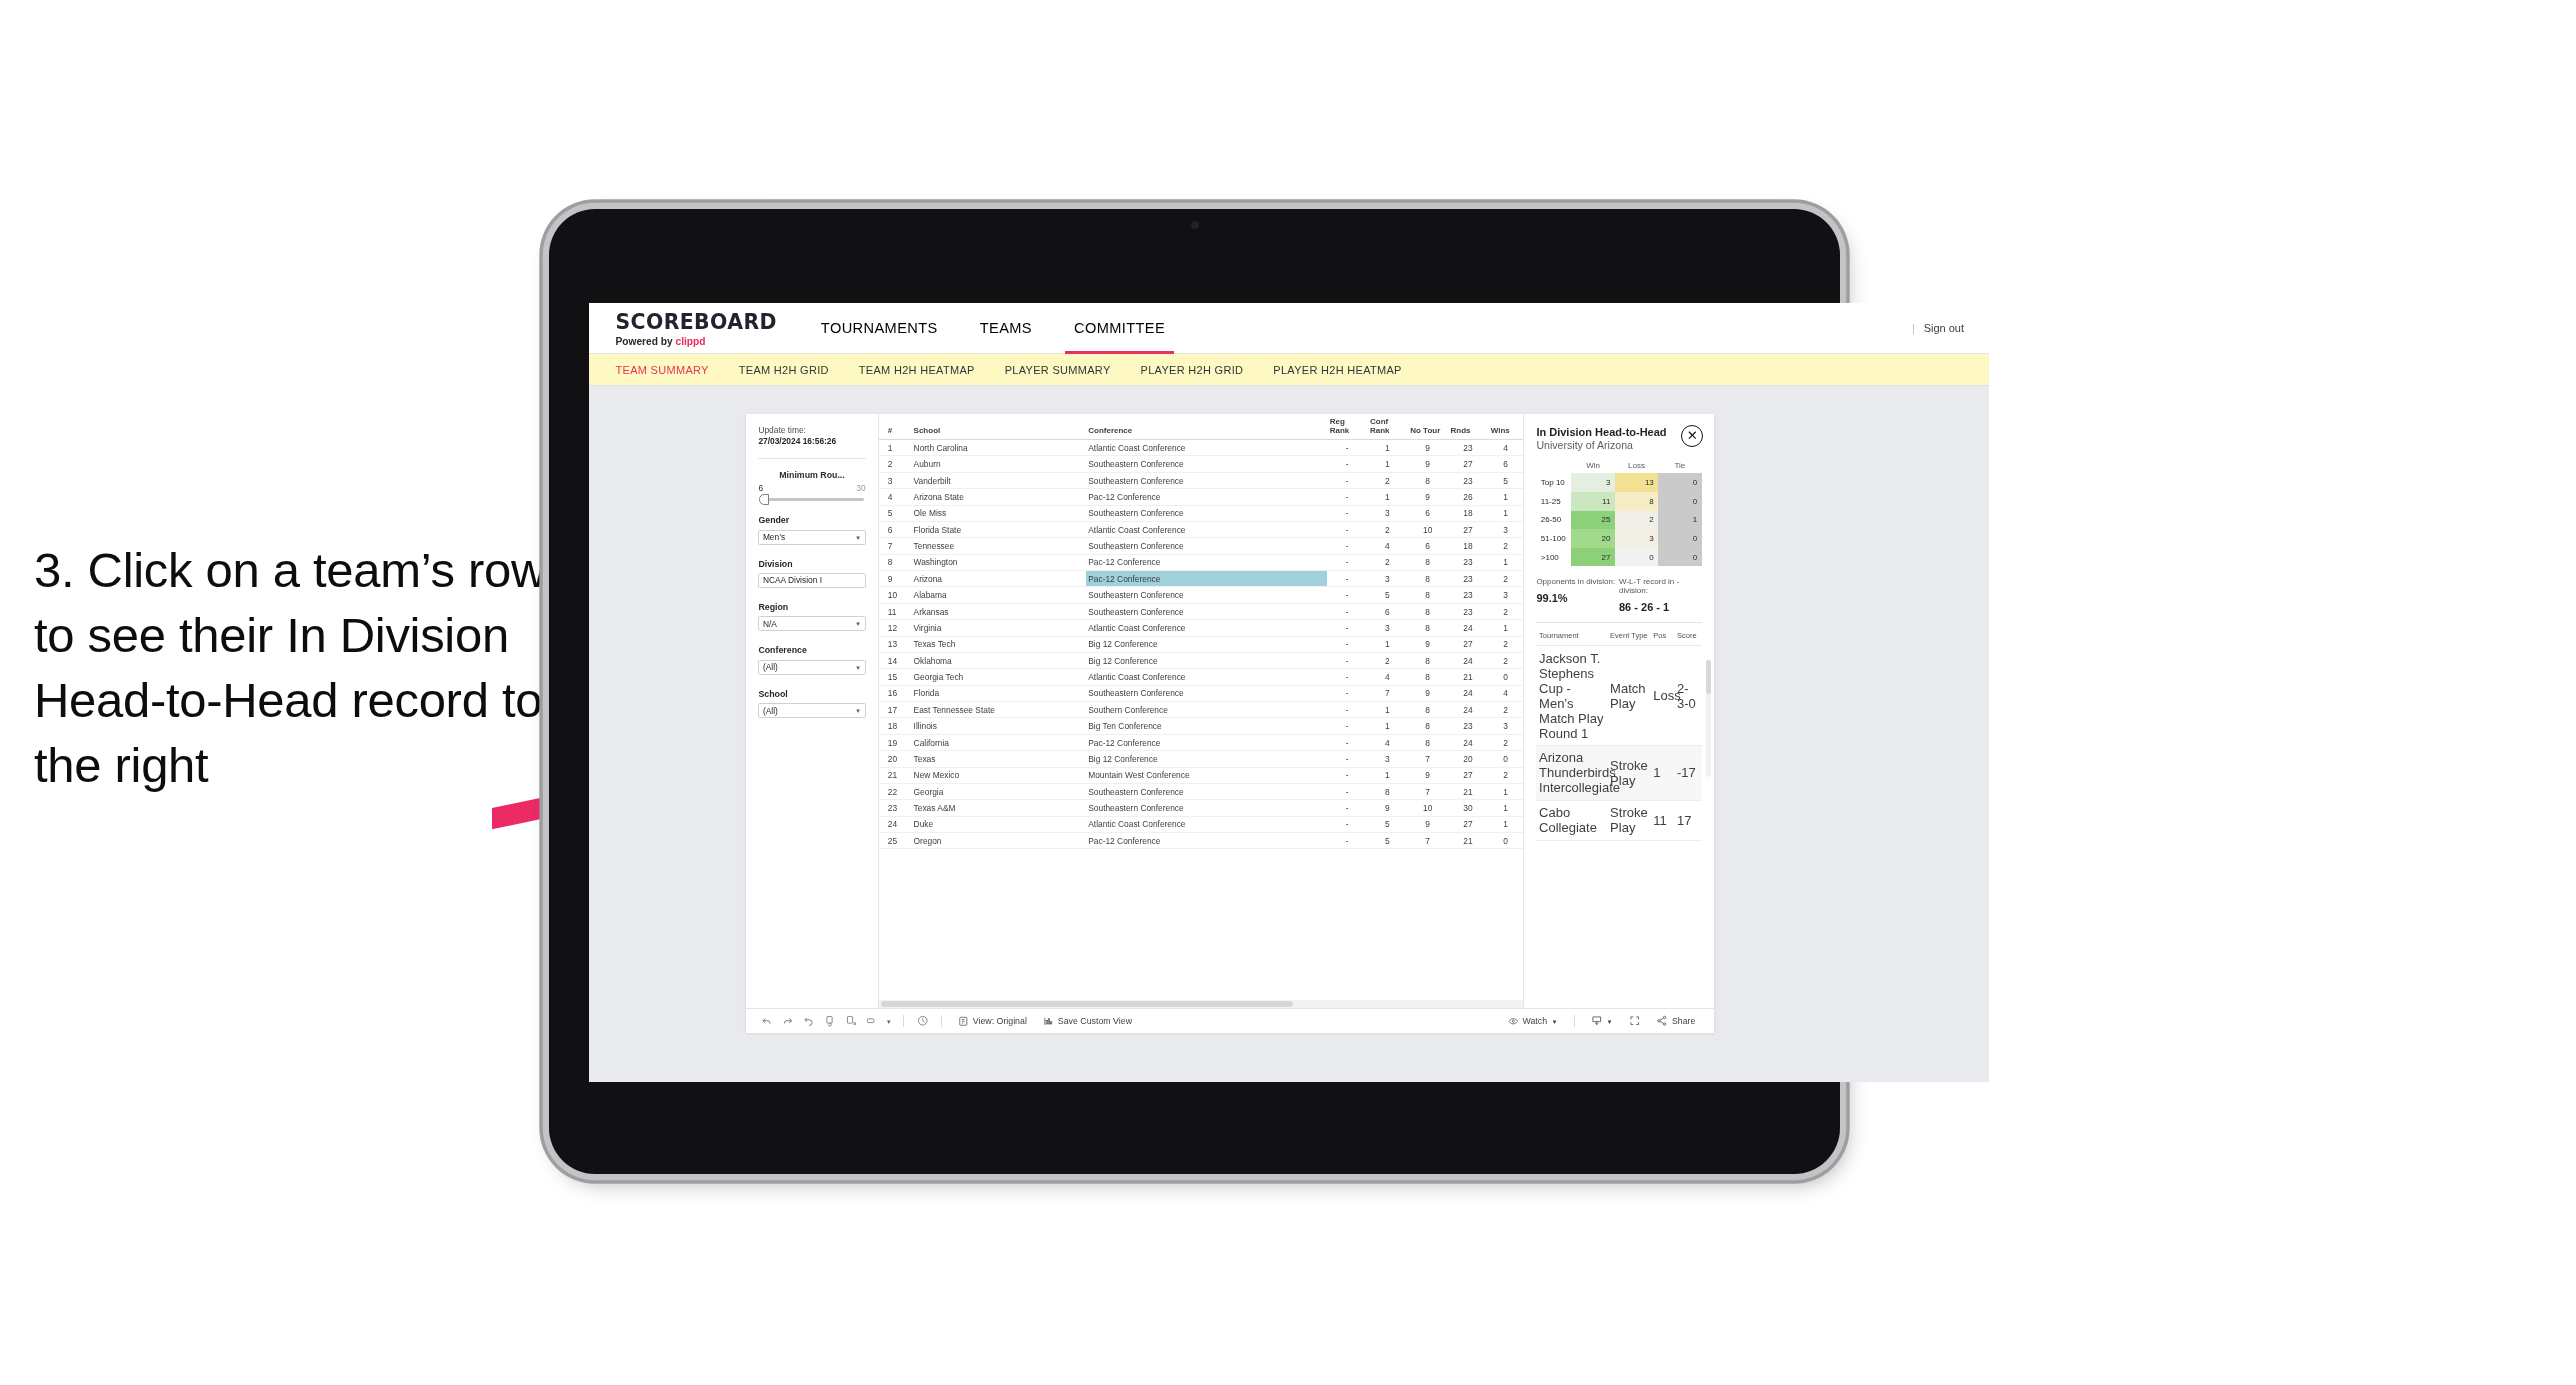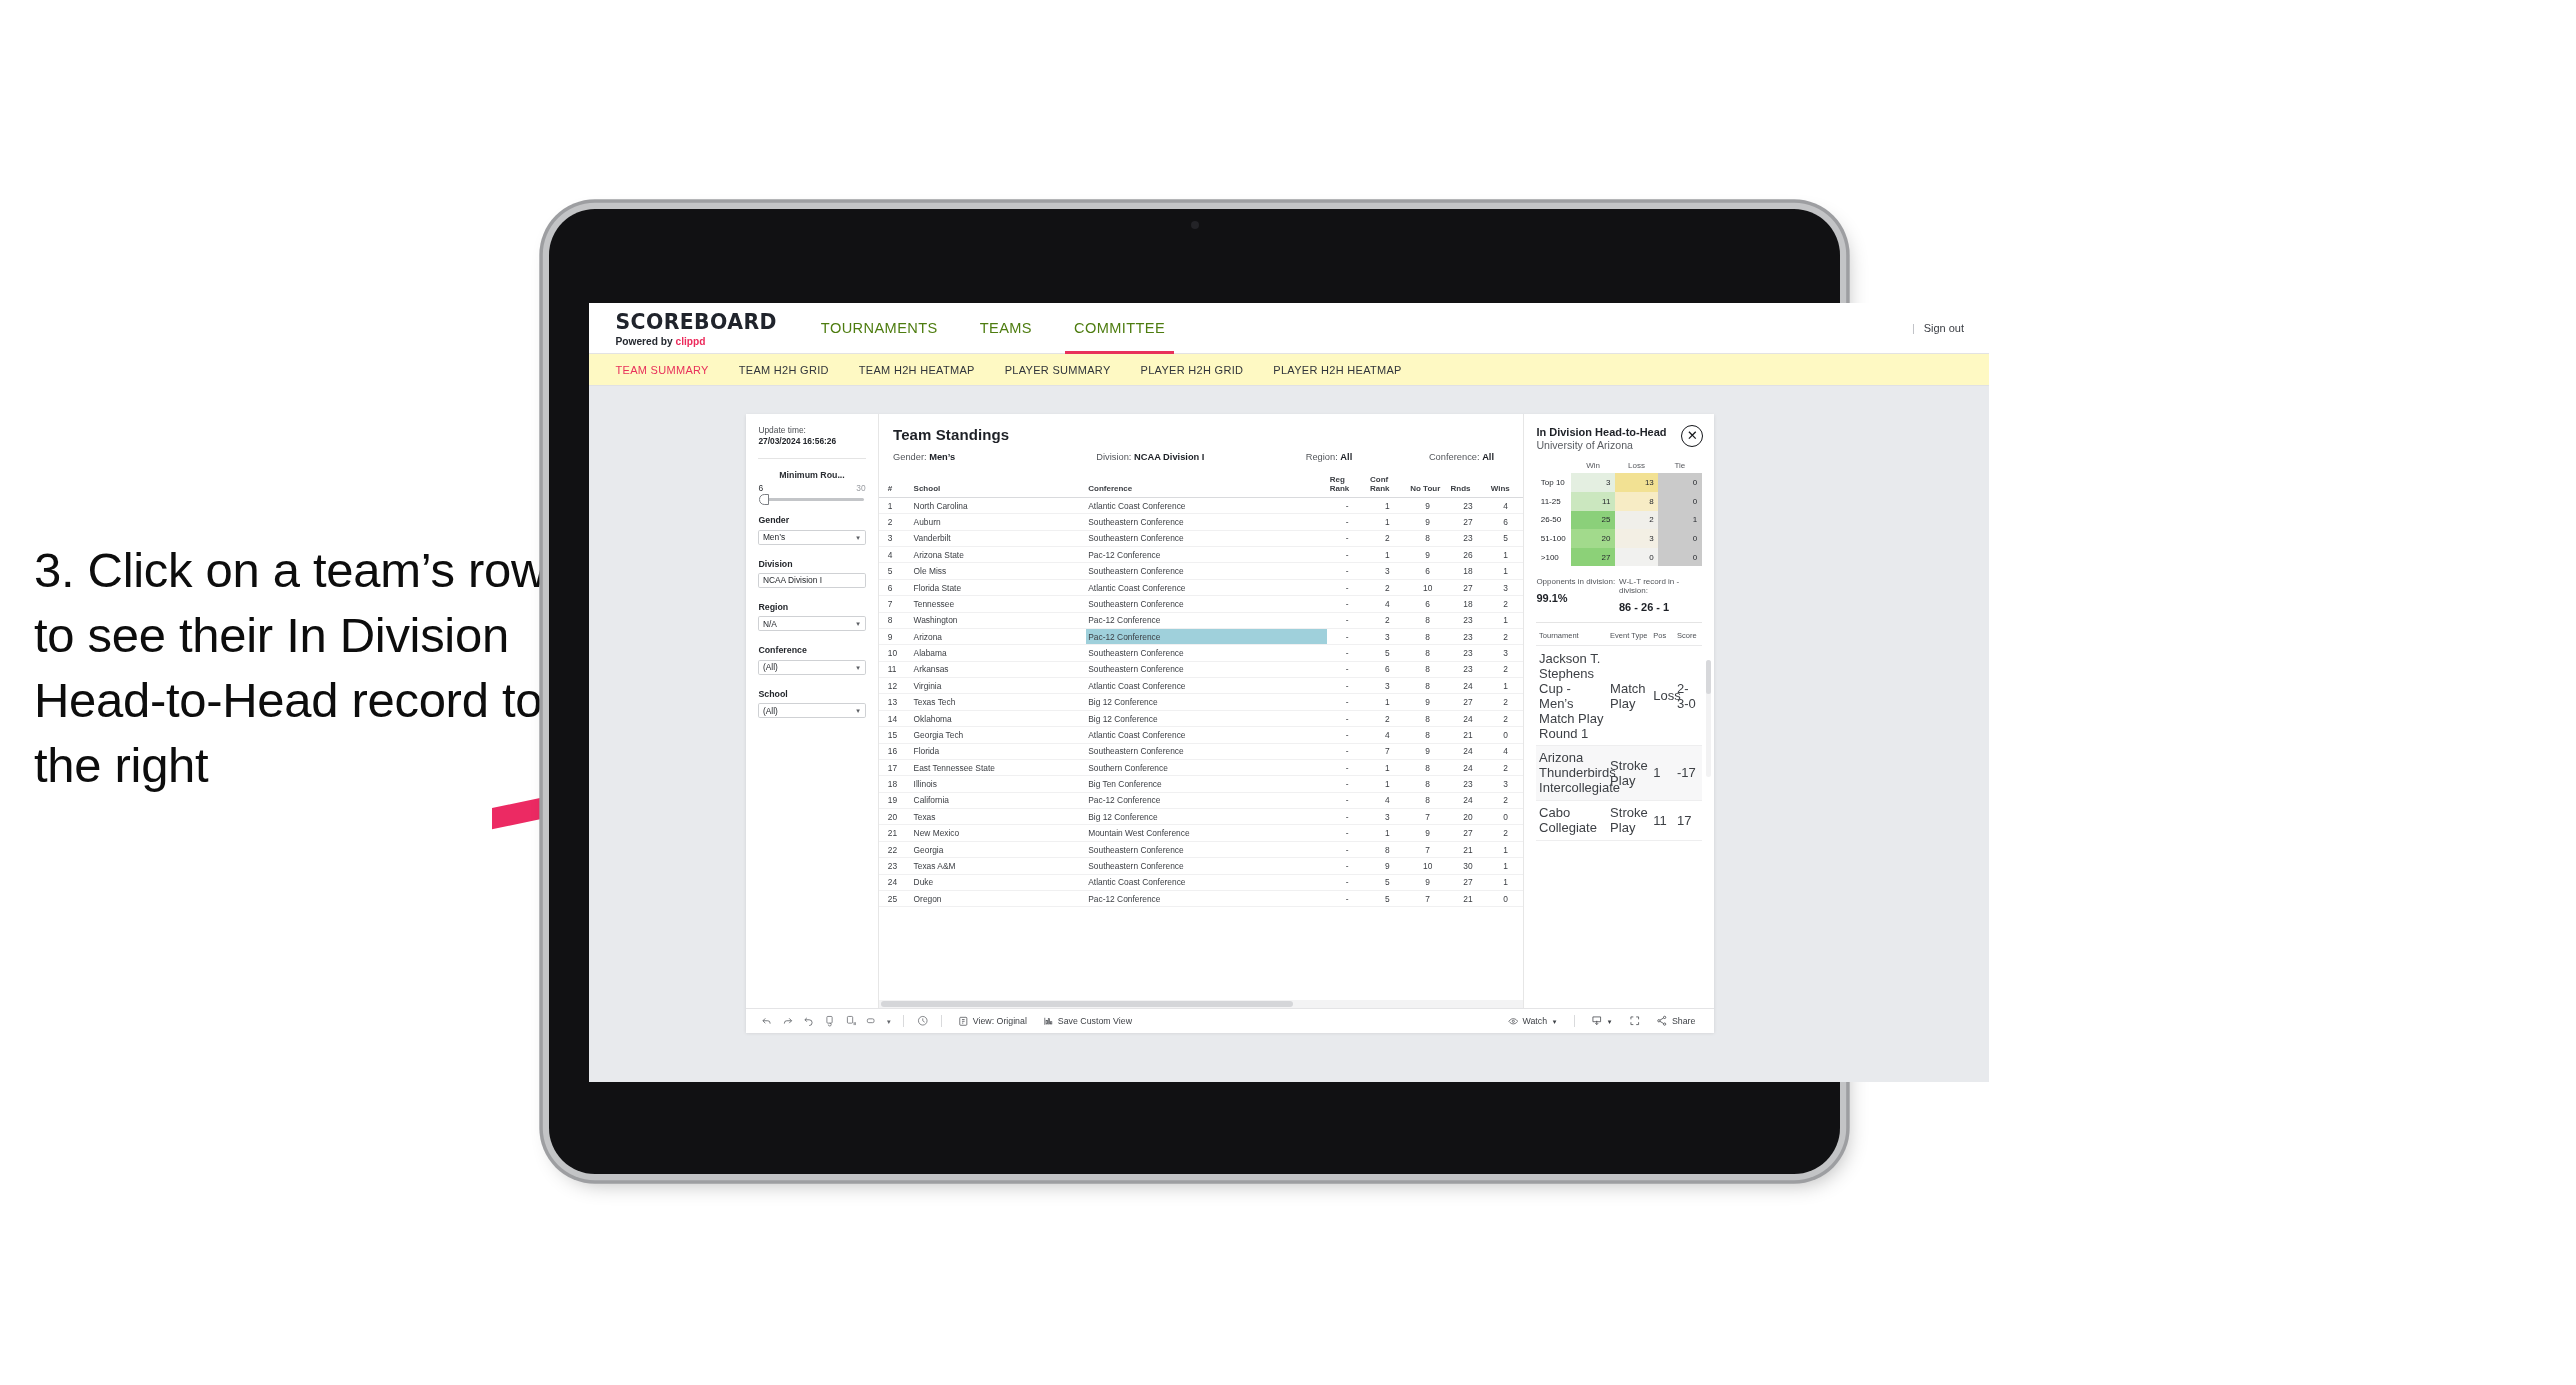--- a/index.html
+++ b/index.html
@@ -53,21 +53,21 @@
   .brand { display:flex; flex-direction:column; justify-content:center; padding: 0 23px 0 26.5px; }
   .brand-name {
     font-size: 20.4px; font-weight: 700; letter-spacing: 0.4px;
     color: #20242c; font-family: "DejaVu Sans", sans-serif; transform: scaleY(1.08);
   }
   .brand-sub { font-size: 10.2px; color:#24282f; margin-top:2.7px; font-weight:600; }
   .brand-sub .clippd { color:#ec2a5b; font-weight:700; }
   .nav { display:flex; align-items:stretch; }
   .nav-item {
     display:flex; align-items:center; padding: 0 21px;
-    font-size: 14.6px; color:#4d7c0f; letter-spacing:0.4px; cursor:pointer;
+    font-size: 14.6px; color:#000000; letter-spacing:0.4px; cursor:pointer;
     position: relative;
   }
   .nav-item.active::after{
     content:""; position:absolute; left:12.4px; right:12.4px; bottom:-0.9px; height:2.7px; background:#e8315b;
   }
   .header-right{
     margin-left:auto; display:flex; align-items:center; padding-right:25px;
     font-size:11px; color:#3a3d43; gap:8.8px;
   }
   .hr-sep{ color:#b9bcc1; }
@@ -274,29 +274,20 @@
           <div class="f-block">
             <div class="f-title">School</div>
             <div class="sel">
               <span>(All)</span>
               <span class="caret">▼</span>
             </div>
           </div>
         </div>
 
         <div class="main">
-          <div class="main-head">
-            <div class="viz-title">Team Standings</div>
-            <div class="crumbs">
-              <span class="c1"><span>Gender:</span> <b>Men’s</b></span>
-              <span class="c2"><span>Division:</span> <b>NCAA Division I</b></span>
-              <span class="c3"><span>Region:</span> <b>All</b></span>
-              <span class="c4"><span>Conference:</span> <b>All</b></span>
-            </div>
-          </div>
           <div class="tbl-wrap">
             <table class="stand">
               <thead>
                 <tr>
                   <th class="col-n">#</th>
                   <th class="col-s">School</th>
                   <th class="col-c">Conference</th>
                   <th class="col-num">Reg Rank</th>
                   <th class="col-num">Conf Rank</th>
                   <th class="col-num">No Tour</th>

